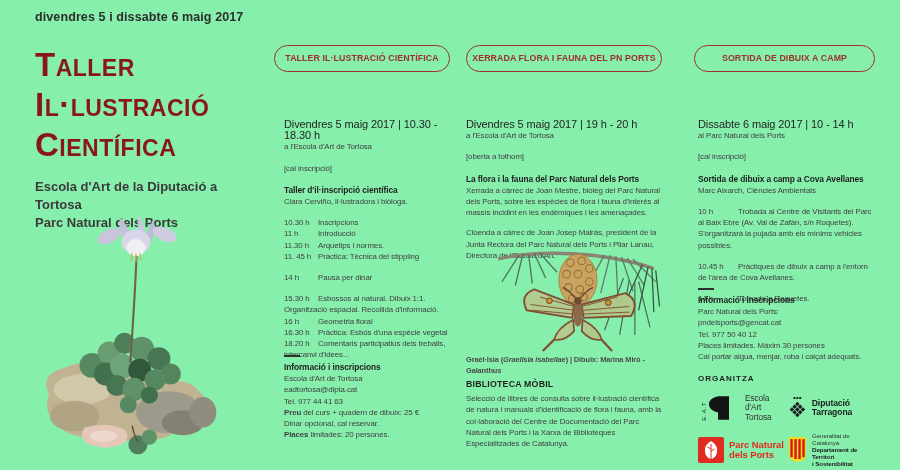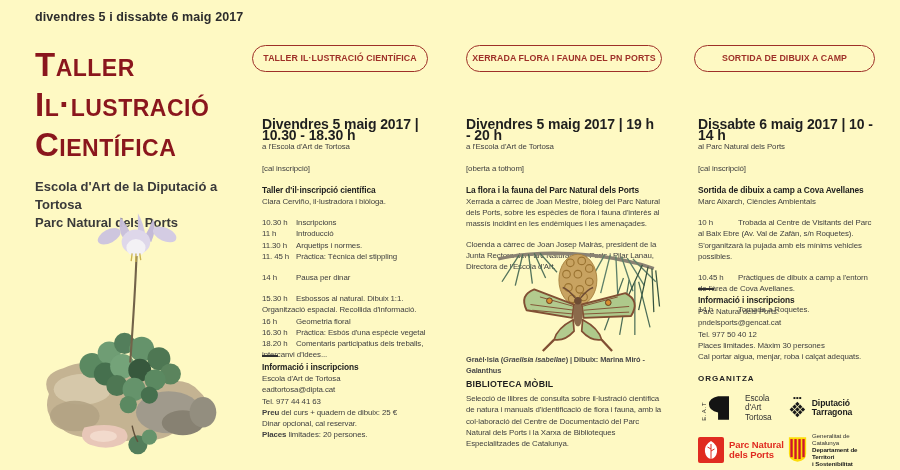--- a/index.html
+++ b/index.html
@@ -1,38 +1,38 @@
 <!DOCTYPE html>
 <html><head>
 <meta charset="utf-8">
 <style>
   html,body{margin:0;padding:0;background:#ffffff;}
-  .poster{position:relative;width:900px;height:470px;background:#fef9c3;overflow:hidden;
+  .poster{position:relative;width:900px;height:470px;background:#86efac;overflow:hidden;
           font-family:"Liberation Sans",sans-serif;color:#414141;}
 
   
   .left-panel{position:absolute;left:35px;top:10px;width:230px;}
   .date-header{font-size:12.5px;font-weight:700;color:#2d2d2d;letter-spacing:.1px;}
   .main-title{margin-top:21px;font-variant:small-caps;font-weight:700;
               font-size:33px;line-height:40px;color:#8a161d;letter-spacing:.5px;}
   .subtitle{margin-top:13px;font-size:13px;font-weight:700;color:#3a3a3a;line-height:18px;}
   .flower-art{position:absolute;left:25px;top:192px;}
 
   
   .col{position:absolute;top:45px;font-size:7.9px;line-height:11.2px;letter-spacing:-.1px;color:#414141;}
-  .col1{left:252px;width:176px;}
+  .col1{left:274px;width:176px;}
   .col2{left:466px;width:196px;}
   .col3{left:694px;width:181px;}
   .badge{box-sizing:border-box;border:1.5px solid #9e3028;border-radius:16px;color:#9e3028;
          font-weight:700;font-size:8.8px;line-height:11px;text-align:center;
          padding:7px 4px;margin-bottom:19px;letter-spacing:.1px;}
   .cbody{position:relative;}
   .col1 .cbody{padding-left:10px;}
   .col3 .cbody{padding-left:4px;}
-  .dt{font-weight:700;color:#1f1f1f;font-size:14px;margin-top:47px;}
+  .dt{font-weight:400;color:#1f1f1f;font-size:11px;margin-top:47px;}
   .place{margin-bottom:10px;}
   .note{margin-bottom:11px;}
   .act-title{font-weight:700;color:#1f1f1f;font-size:8.4px;}
   .lead-last{margin-bottom:10px;}
   .para{margin-bottom:9px;}
   .srow .t{display:inline-block;min-width:34px;}
   .col3 .srow .t{min-width:40px;}
   .gap-before{margin-top:10px;}
 
   .sep{width:16px;height:2px;background:#2f2f2f;margin-bottom:5px;}

